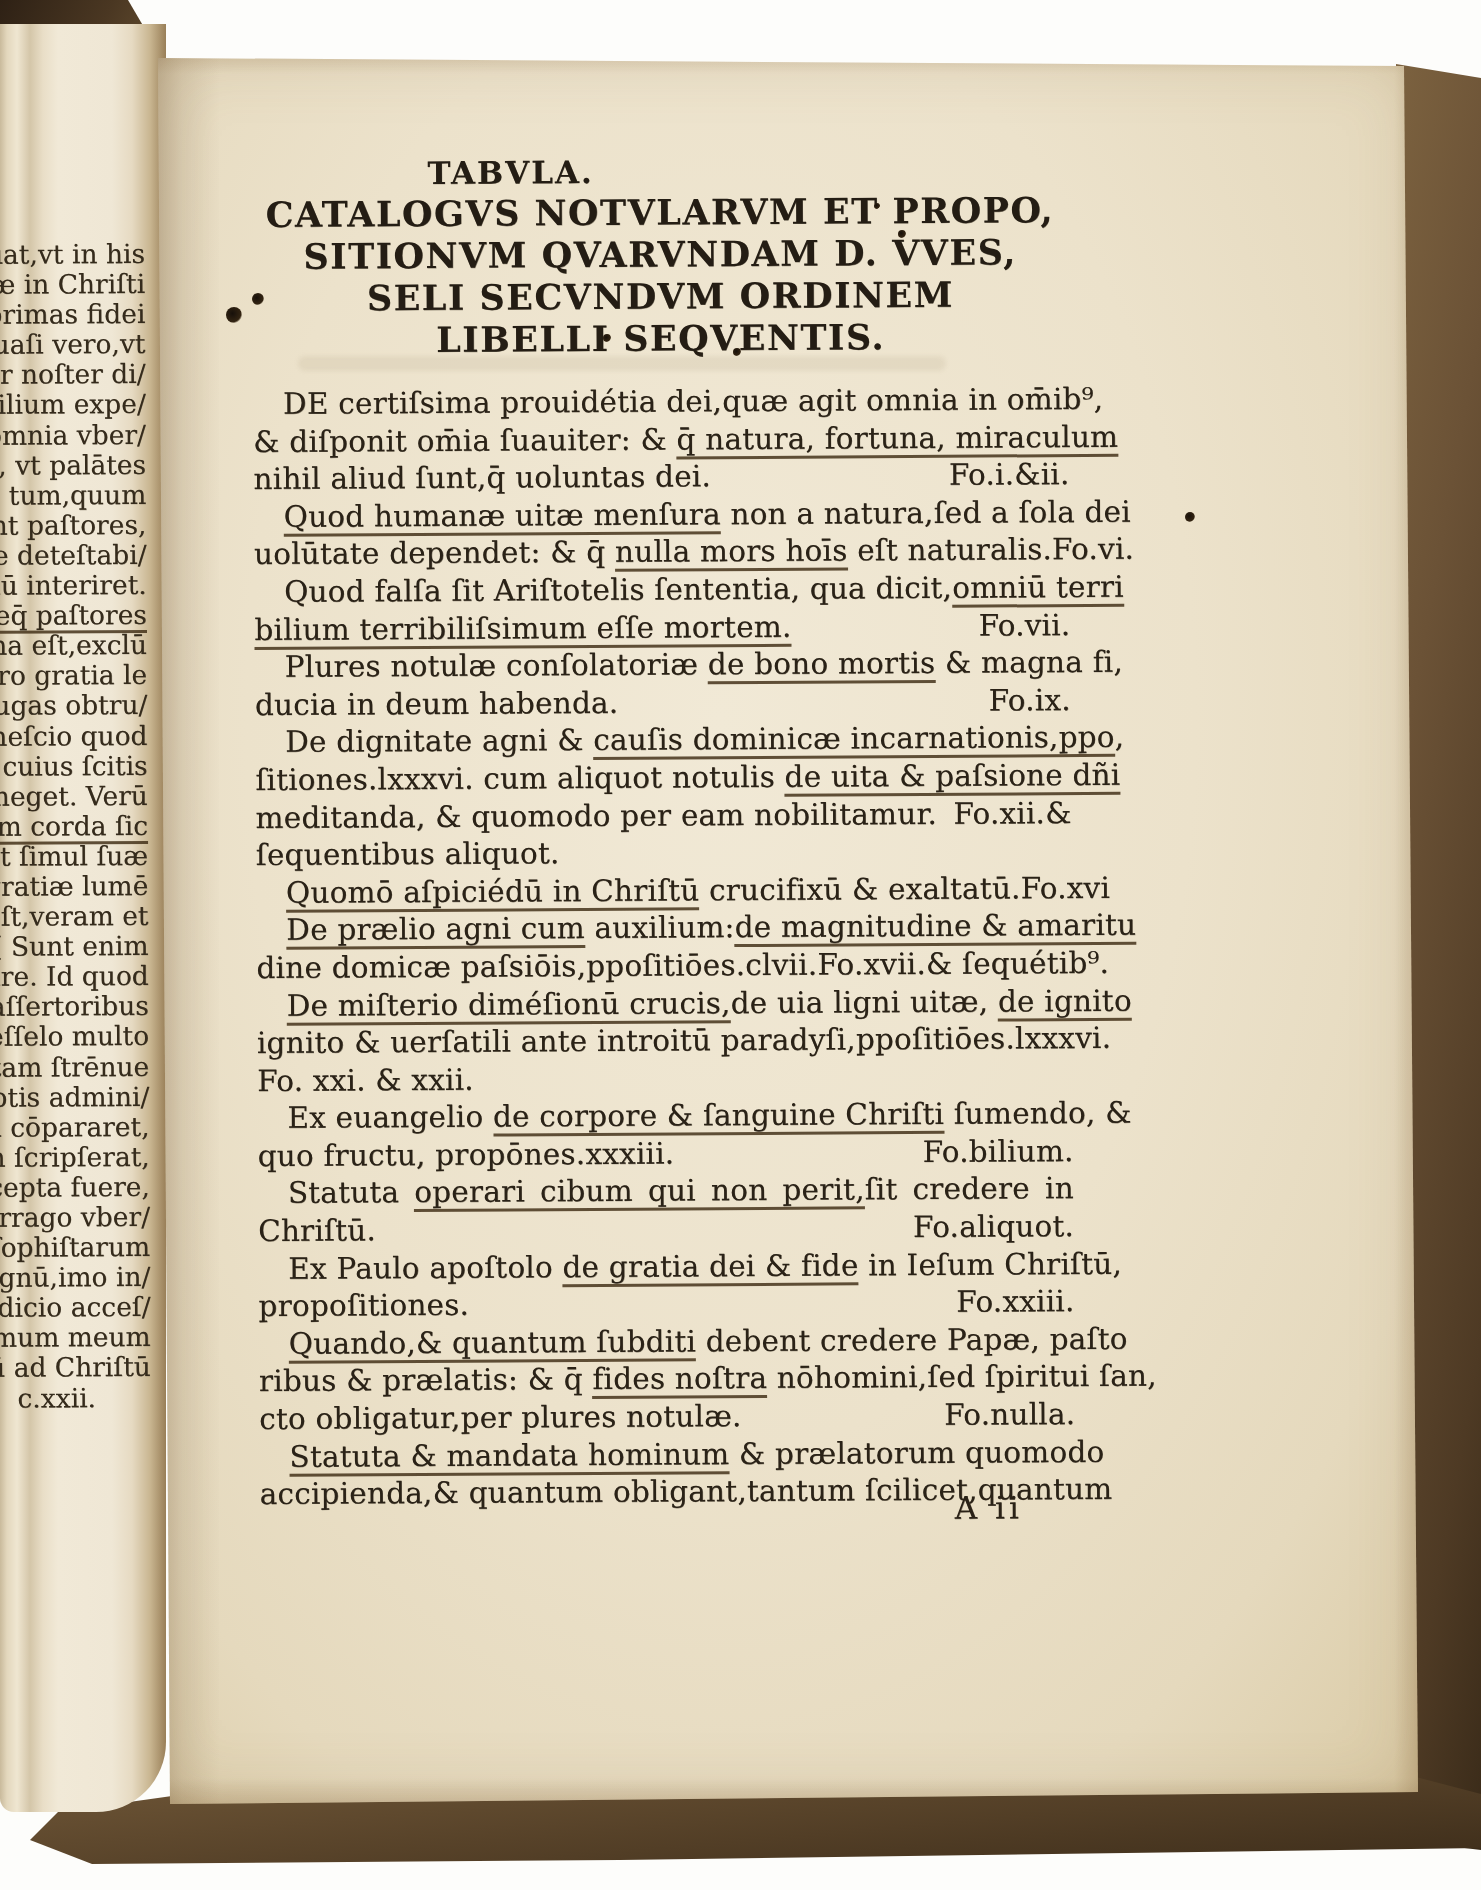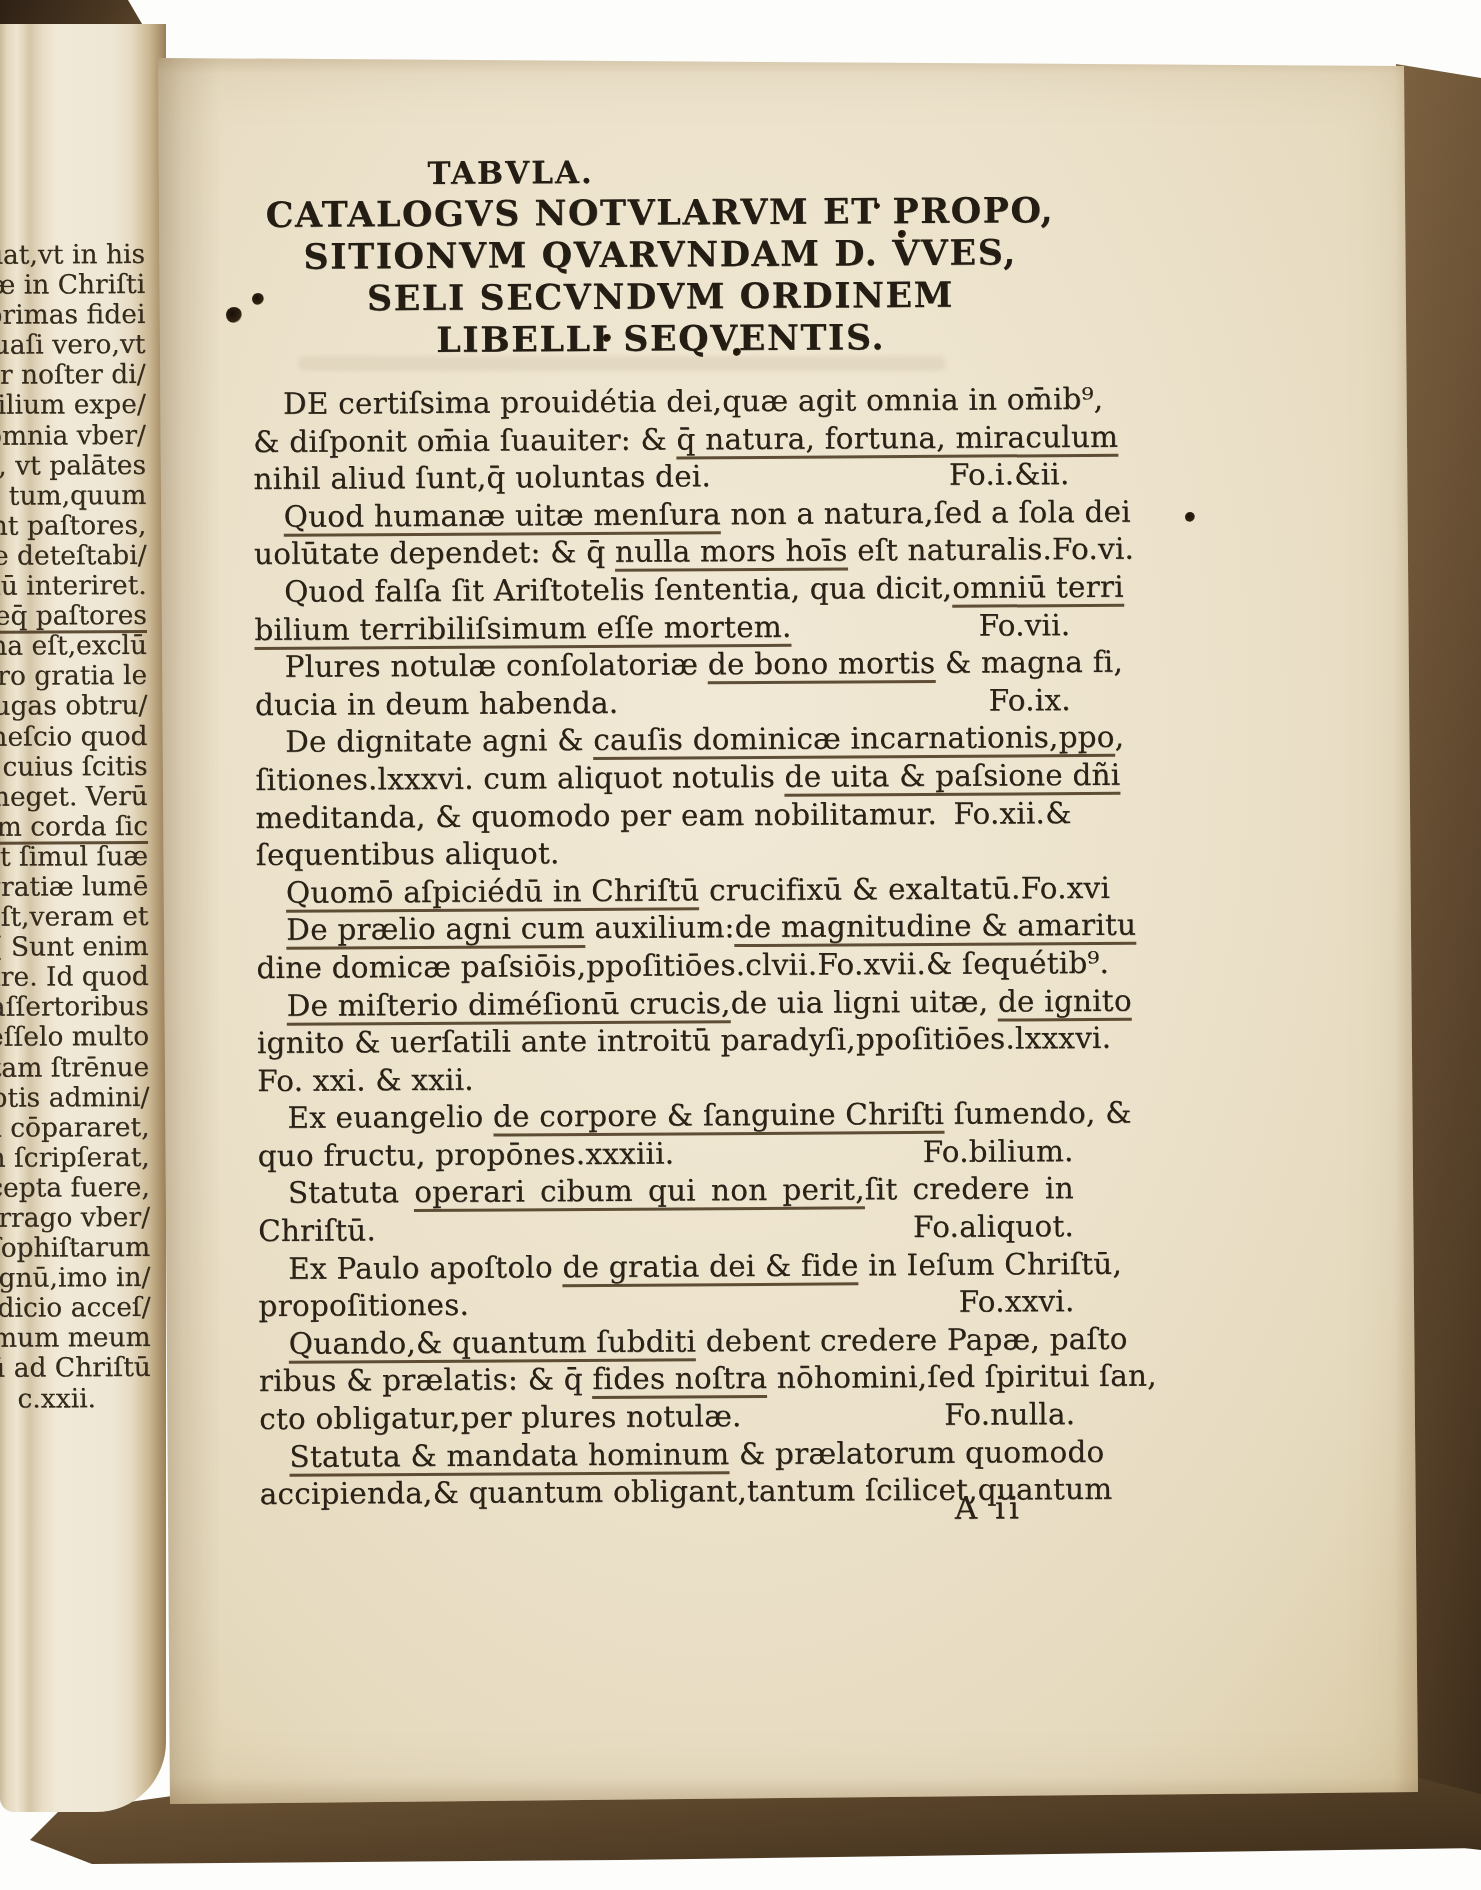--- a/index.html
+++ b/index.html
@@ -185,21 +185,21 @@
         <span>Fo.bilium.</span>
       </div>
       <div class="bline first fill"><span>Statuta </span><span class="u">operari cibum qui non perit,</span><span>ſit credere in</span></div>
       <div class="bline fol">
         <span class="lt"><span>Chriſtū.</span></span>
         <span>Fo.aliquot.</span>
       </div>
       <div class="bline first fill"><span>Ex Paulo apoſtolo </span><span class="u">de gratia dei &amp; fide</span><span> in Ieſum Chriſtū,</span></div>
       <div class="bline fol">
         <span class="lt"><span>propoſitiones.</span></span>
-        <span>Fo.xxvi.</span>
+        <span>Fo.xxiii.</span>
       </div>
       <div class="bline first fill"><span class="u">Quando,&amp; quantum ſubditi</span><span> debent credere Papæ, paſto</span></div>
       <div class="bline fill"><span>ribus &amp; prælatis: &amp; q̄ </span><span class="u">fides noſtra</span><span> nōhomini,ſed ſpiritui ſan,</span></div>
       <div class="bline fol">
         <span class="lt"><span>cto obligatur,per plures notulæ.</span></span>
         <span>Fo.nulla.</span>
       </div>
       <div class="bline first fill"><span class="u">Statuta &amp; mandata hominum</span><span> &amp; prælatorum quomodo</span></div>
       <div class="bline fill"><span>accipienda,&amp; quantum obligant,tantum ſcilicet,quantum</span></div>
     </div>

